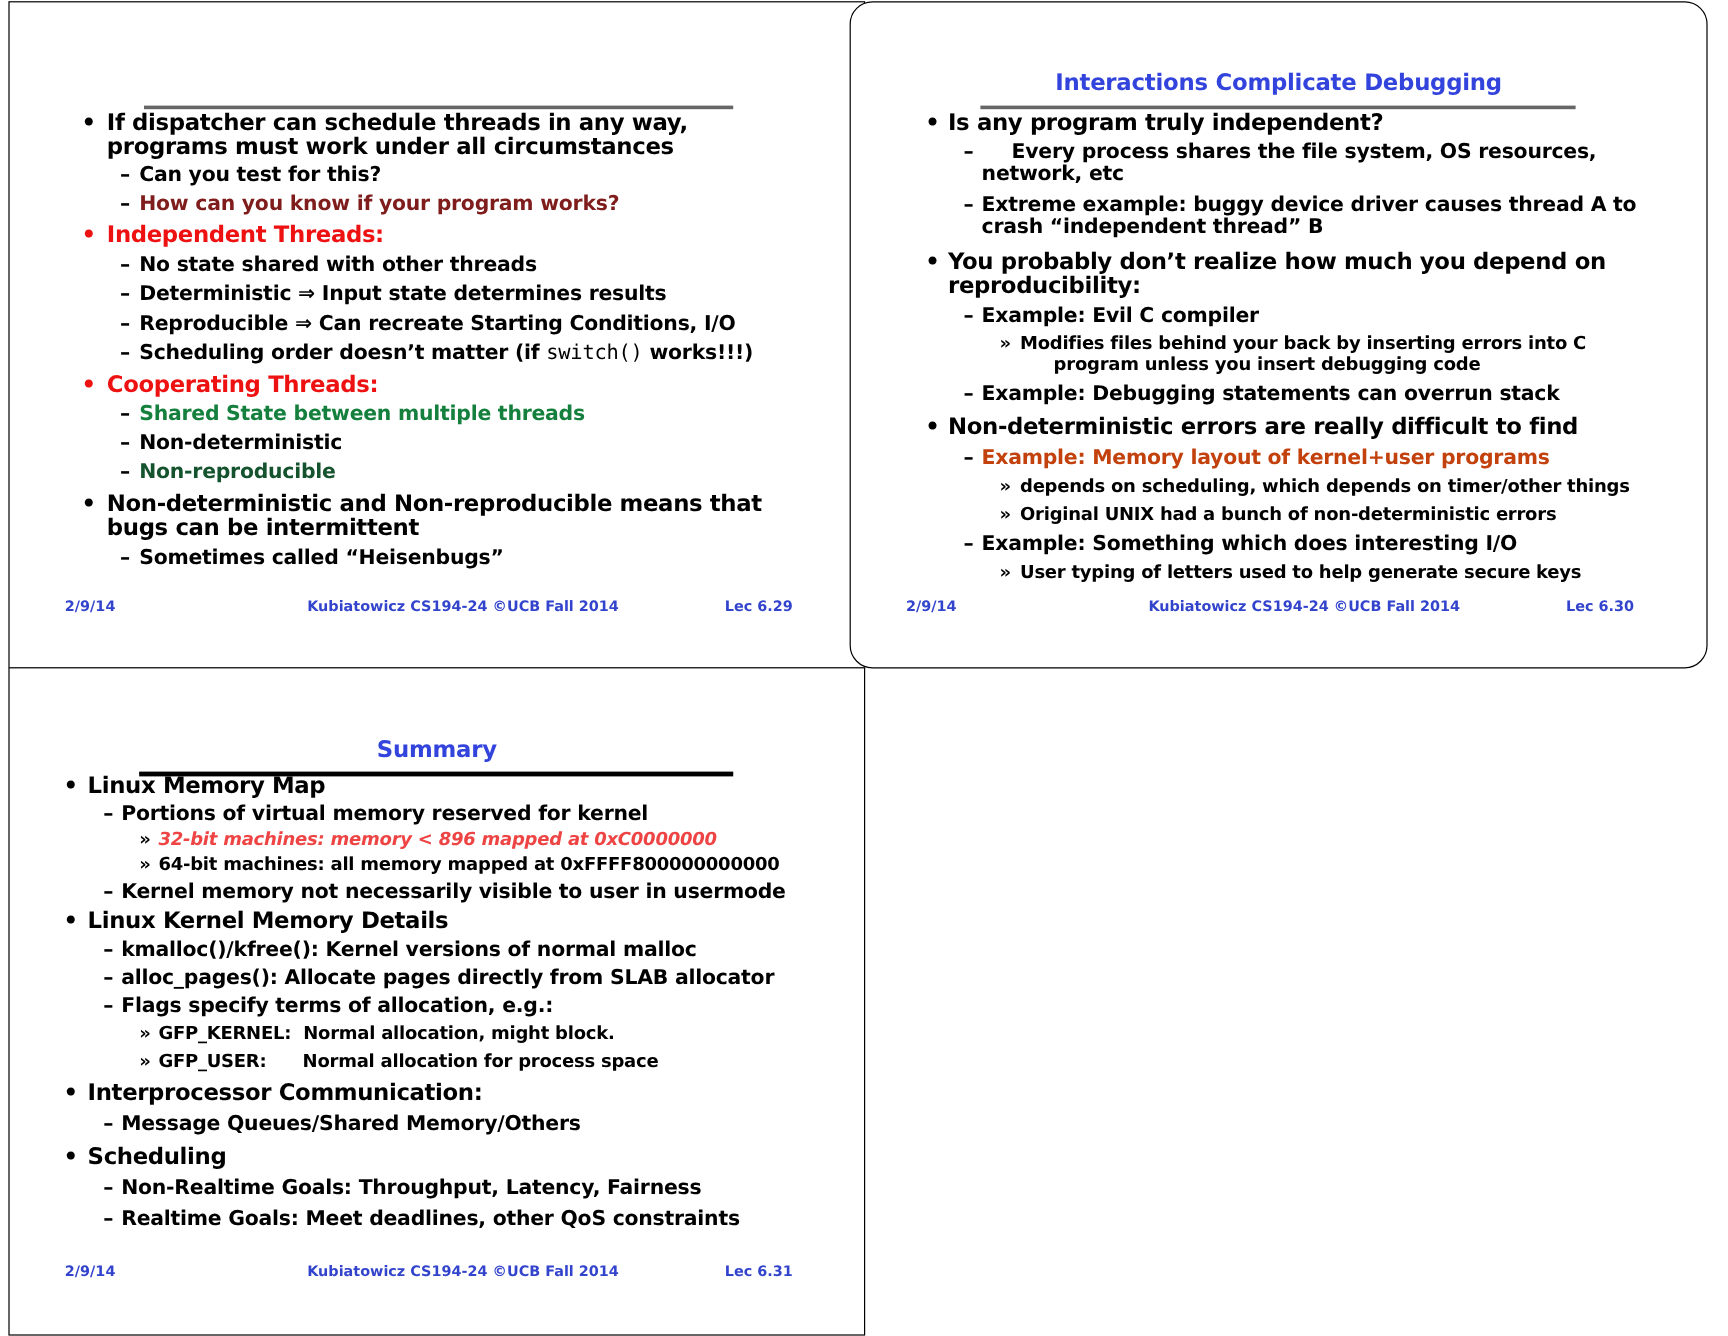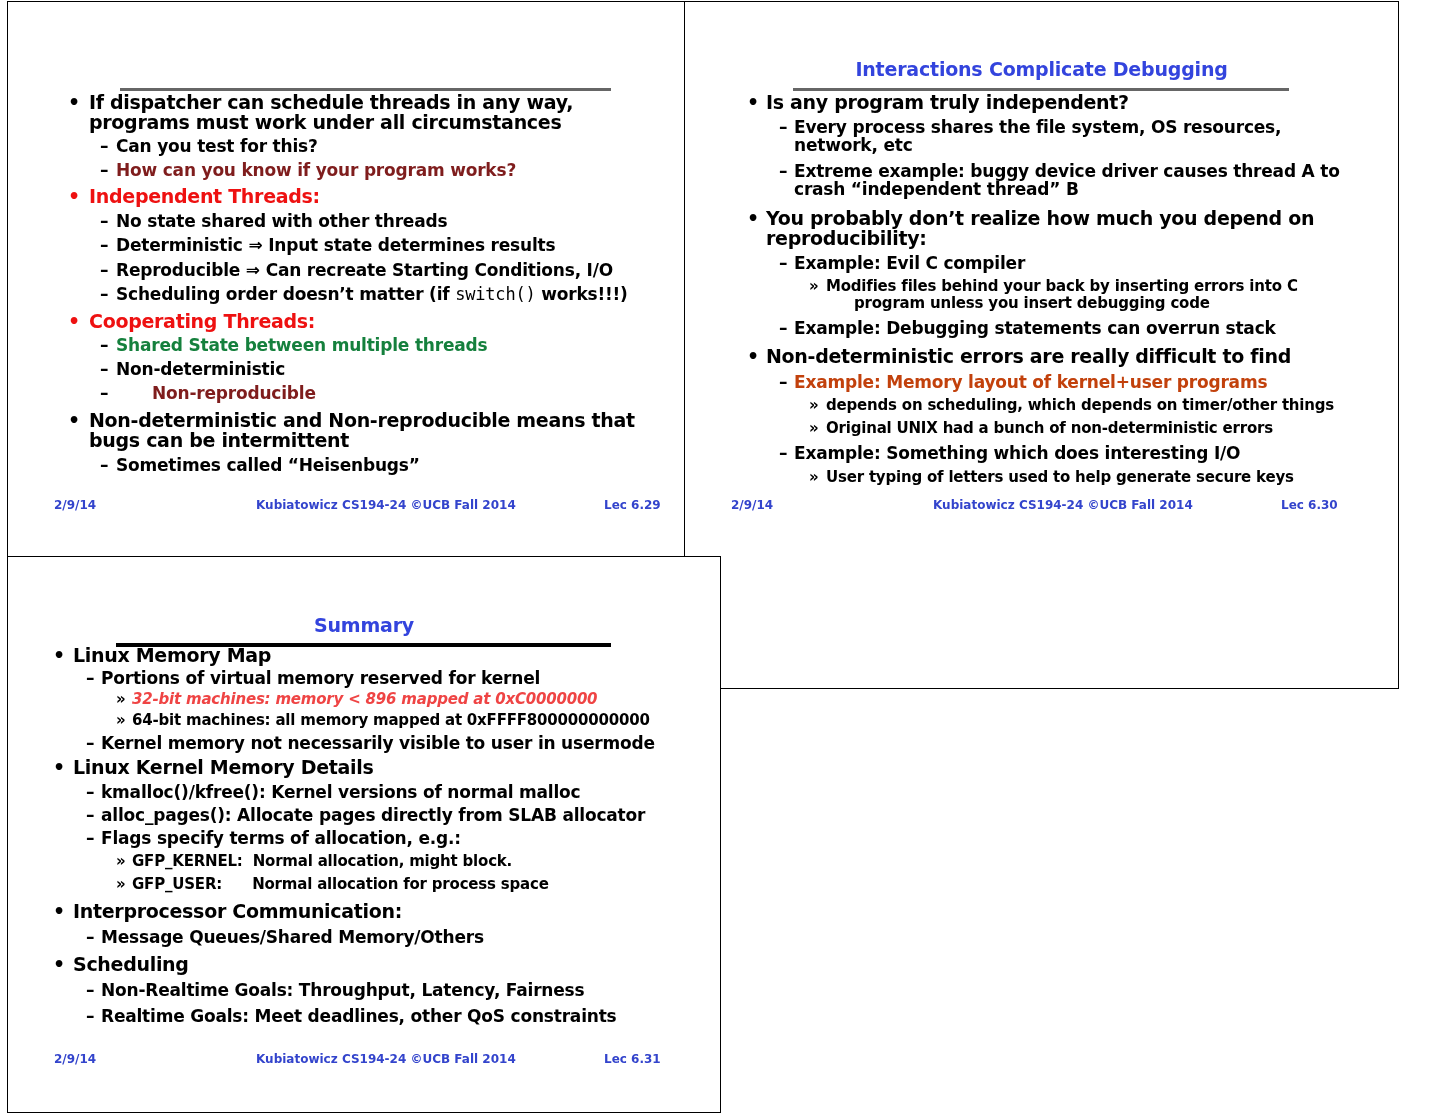--- a/index.html
+++ b/index.html
@@ -1,20 +1,20 @@
 <!DOCTYPE html>
 <html><head>
 <meta charset="utf-8">
 <style>
   html, body { margin: 0; padding: 0; background: #ffffff; }
   body { width: 1440px; height: 1113px; position: relative; overflow: hidden;
          font-family: "DejaVu Sans", sans-serif; color: #000; }
   .slide { position: absolute; box-sizing: border-box; border: 1px solid #000; background: #fff; }
   #s1 { left: 7px;   top: 1px;   width: 714px; height: 556px; }
-  #s2 { left: 684px; top: 1px;   width: 715px; height: 688px; }
+  #s2 { left: 708px; top: 1px;   width: 715px; height: 556px; border-radius: 19px; }
   #s3 { left: 7px;   top: 556px; width: 714px; height: 557px; }
 
   .title { position: absolute; left: 0; right: 0; text-align: center;
            font-size: 19px; font-weight: bold; letter-spacing: -0.2px; }
   .rule { position: absolute; height: 3px; background: #666; }
   .rule.double { height: 1px; background: #000; border-bottom: 1px solid #000;
                  box-shadow: 0 2px 0 0 #000; }
 
   .body { position: absolute; }
   .item { position: absolute; white-space: pre; font-weight: bold; }
@@ -49,39 +49,39 @@
       <div class="item l2" style="left: 108px; top: 259px; color: rgb(0, 0, 0);"><span class="wrap" style="line-height: 18px;">Reproducible ⇒ Can recreate Starting Conditions, I/O</span></div>
       <span class="item mark l2" style="left: 92px; top: 283px; color: rgb(0, 0, 0);">–</span>
       <div class="item l2" style="left: 108px; top: 283px; color: rgb(0, 0, 0);"><span>Scheduling order doesn’t matter (if </span><span class="mono">switch()</span><span> works!!!)</span></div>
       <span class="item mark l1" style="left: 60px; top: 309px; color: rgb(238, 17, 17);">•</span>
       <div class="item l1" style="left: 81px; top: 309px; color: rgb(238, 17, 17);"><span class="wrap" style="line-height: 20px;">Cooperating Threads:</span></div>
       <span class="item mark l2" style="left: 92px; top: 334px; color: rgb(0, 0, 0);">–</span>
       <div class="item l2" style="left: 108px; top: 334px; color: #15803d;"><span class="wrap" style="line-height: 18px;">Shared State between multiple threads</span></div>
       <span class="item mark l2" style="left: 92px; top: 358px; color: rgb(0, 0, 0);">–</span>
       <div class="item l2" style="left: 108px; top: 358px; color: rgb(0, 0, 0);"><span class="wrap" style="line-height: 18px;">Non-deterministic</span></div>
       <span class="item mark l2" style="left: 92px; top: 382px; color: rgb(0, 0, 0);">–</span>
-      <div class="item l2" style="left: 108px; top: 382px; color: #7f1d1d; margin-left: 36px;"><span class="wrap" style="line-height: 18px;">Non-reproducible</span></div>
+      <div class="item l2" style="left: 108px; top: 382px; color: #14532d;"><span class="wrap" style="line-height: 18px;">Non-reproducible</span></div>
       <span class="item mark l1" style="left: 60px; top: 408px; color: rgb(0, 0, 0);">•</span>
       <div class="item l1" style="left: 81px; top: 408px; color: rgb(0, 0, 0);"><span class="wrap" style="line-height: 20px;">Non-deterministic and Non-reproducible means that</span><span class="wrap" style="line-height: 20px;">bugs can be intermittent</span></div>
       <span class="item mark l2" style="left: 92px; top: 454px; color: rgb(0, 0, 0);">–</span>
       <div class="item l2" style="left: 108px; top: 454px; color: rgb(0, 0, 0);"><span class="wrap" style="line-height: 18px;">Sometimes called “Heisenbugs”</span></div>
     </div>
   <div class="footer" style="left: 46px; top: 496px; color: rgb(51, 68, 204);">2/9/14</div>
   <div class="footer" style="left: 248px; top: 496px; color: rgb(51, 68, 204);">Kubiatowicz CS194-24 ©UCB Fall 2014</div>
   <div class="footer" style="left: 596px; top: 496px; color: rgb(51, 68, 204);">Lec 6.29</div>
 </div>
 
 <div class="slide" id="s2">
   <div class="title" style="top: 56px; color: rgb(51, 68, 221);">Interactions Complicate Debugging</div>
   <div class="rule" style="left:108px; width:496px; top:86px;"></div>
   <div class="body">
       <span class="item mark l1" style="left: 62px; top: 90px; color: rgb(0, 0, 0);">•</span>
       <div class="item l1" style="left: 81px; top: 90px; color: rgb(0, 0, 0);"><span class="wrap" style="line-height: 20px;">Is any program truly independent?</span></div>
       <span class="item mark l2" style="left: 94px; top: 116px; color: rgb(0, 0, 0);">–</span>
-      <div class="item l2" style="left: 109px; top: 116px; color: rgb(0, 0, 0);"><span class="wrap" style="line-height: 18px;">Every process shares the file system, OS resources,</span><span class="wrap" style="line-height: 18px;">network, etc</span></div>
+      <div class="item l2" style="left: 109px; top: 116px; color: rgb(0, 0, 0);"><span class="wrap" style="line-height: 18px; margin-left: 25px;">Every process shares the file system, OS resources,</span><span class="wrap" style="line-height: 18px;">network, etc</span></div>
       <span class="item mark l2" style="left: 94px; top: 160px; color: rgb(0, 0, 0);">–</span>
       <div class="item l2" style="left: 109px; top: 160px; color: rgb(0, 0, 0);"><span class="wrap" style="line-height: 18px;">Extreme example: buggy device driver causes thread A to</span><span class="wrap" style="line-height: 18px;">crash “independent thread” B</span></div>
       <span class="item mark l1" style="left: 62px; top: 206px; color: rgb(0, 0, 0);">•</span>
       <div class="item l1" style="left: 81px; top: 206px; color: rgb(0, 0, 0);"><span class="wrap" style="line-height: 20px;">You probably don’t realize how much you depend on</span><span class="wrap" style="line-height: 20px;">reproducibility:</span></div>
       <span class="item mark l2" style="left: 94px; top: 252px; color: rgb(0, 0, 0);">–</span>
       <div class="item l2" style="left: 109px; top: 252px; color: rgb(0, 0, 0);"><span class="wrap" style="line-height: 18px;">Example: Evil C compiler</span></div>
       <span class="item mark l3" style="left: 124px; top: 276px; color: rgb(0, 0, 0);">»</span>
       <div class="item l3" style="left: 141px; top: 276px; color: rgb(0, 0, 0);"><span class="wrap" style="line-height: 17px;">Modifies files behind your back by inserting errors into C</span><span class="wrap" style="line-height: 17px; margin-left: 28px;">program unless you insert debugging code</span></div>
       <span class="item mark l2" style="left: 94px; top: 317px; color: rgb(0, 0, 0);">–</span>
       <div class="item l2" style="left: 109px; top: 317px; color: rgb(0, 0, 0);"><span class="wrap" style="line-height: 18px;">Example: Debugging statements can overrun stack</span></div>

